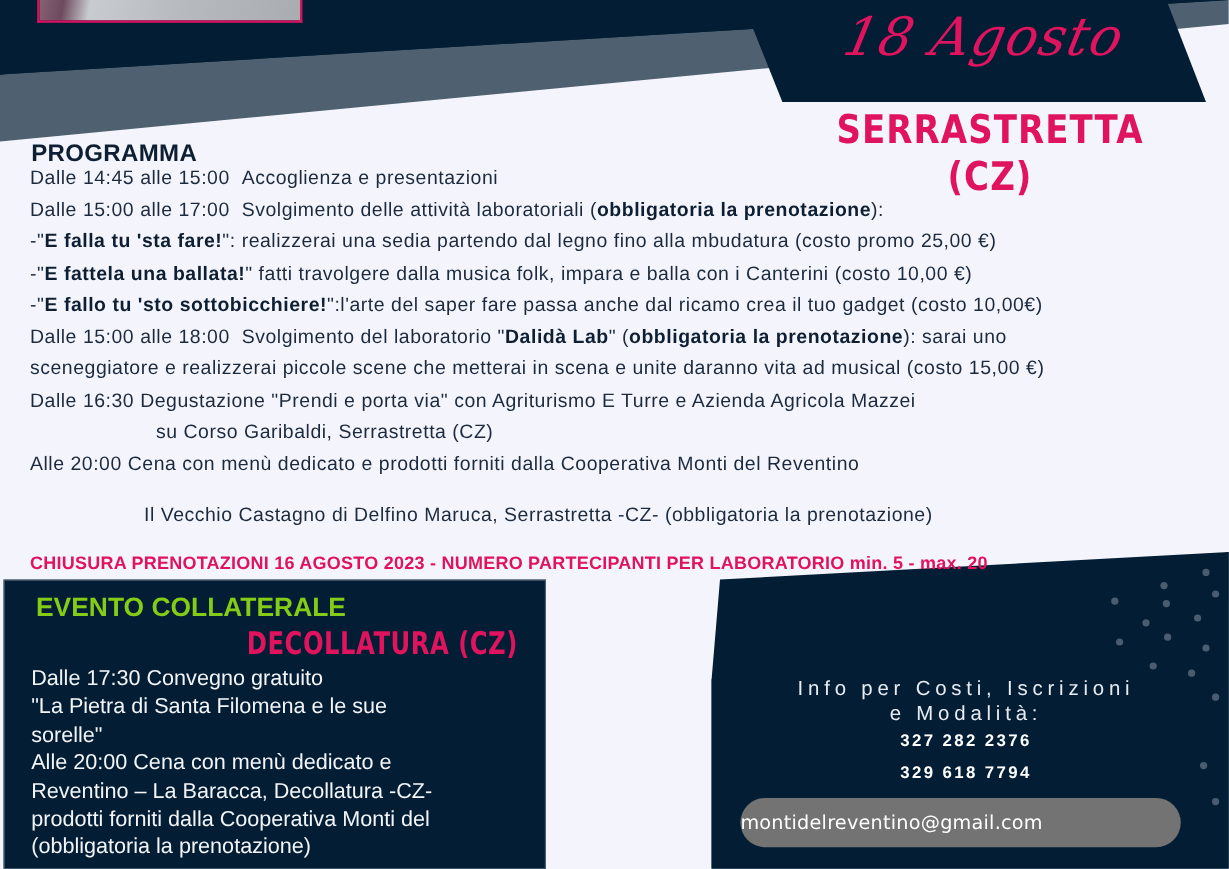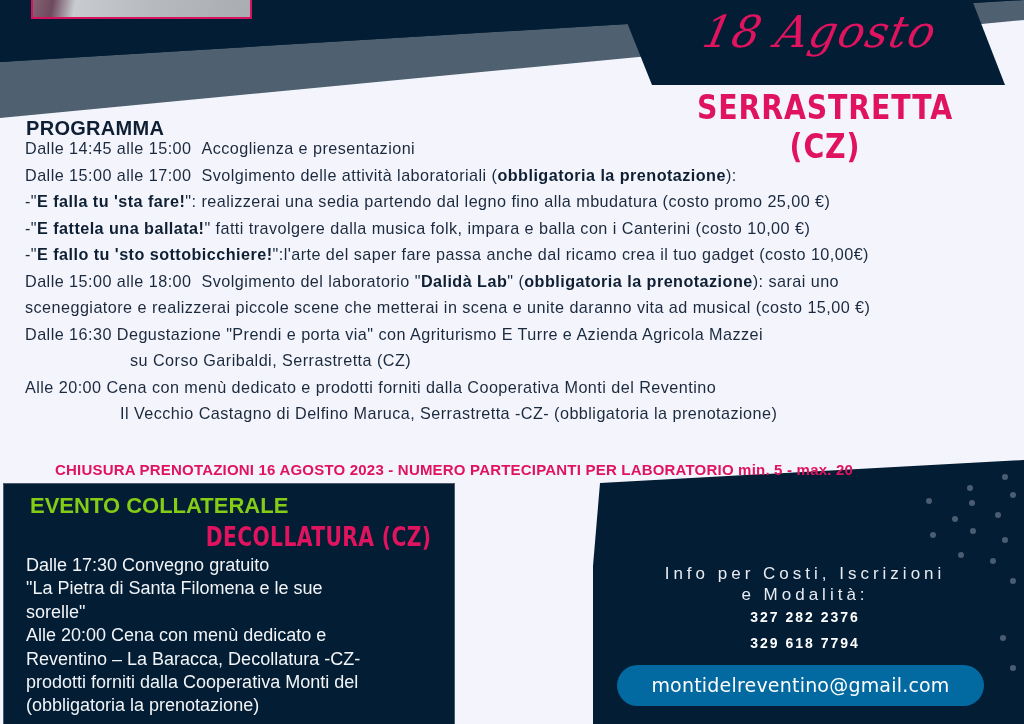--- a/index.html
+++ b/index.html
@@ -11,30 +11,30 @@
   .date-banner { position: absolute; left: 0; top: 0; width: 1024px; height: 90px; }
   .date-text { position: absolute; left: 690px; top: 6px; width: 260px; text-align: center; font-family: "DejaVu Serif", serif;
                font-style: italic; font-size: 44px; color: #e0135e; letter-spacing: 1px; transform: skewX(-12deg); }
   .town { position: absolute; left: 670px; top: 88px; width: 310px; text-align: center; font-family: "DejaVu Sans", sans-serif;
           font-weight: bold; font-size: 33px; color: #e0135e; letter-spacing: 1px; transform: scaleX(0.86); transform-origin: center; }
   .prog-title { position: absolute; left: 26px; top: 117px; font-size: 20px; font-weight: bold; color: #0e1f33; letter-spacing: 0.3px; }
   .prog { position: absolute; left: 25px; top: 135px; width: 990px; font-size: 16.2px; line-height: 26.5px; color: #1b2a3e; letter-spacing: 0.45px; white-space: nowrap; }
   .prog .line { display: block; height: 26.5px; }
   .prog b { font-weight: bold; color: #0e1f33; }
   .indent1 { padding-left: 105px; }
-  .indent2 { padding-left: 95px; }
-  .closing { position: absolute; left: 25px; top: 461px; font-size: 15px; font-weight: bold; color: #e0135e; letter-spacing: 0.2px; white-space: nowrap; margin-left: 30px; }
+  .indent2 { padding-left: 95px; margin-top: 16px; }
+  .closing { position: absolute; left: 25px; top: 461px; font-size: 15px; font-weight: bold; color: #e0135e; letter-spacing: 0.2px; white-space: nowrap; }
   .collateral { position: absolute; left: 3px; top: 483px; width: 452px; height: 245px; background: #031e34; border: 1px solid #4b5b6b; }
   .col-title { position: absolute; left: 26px; top: 9px; color: #84cc16; font-weight: bold; font-size: 22px; }
   .col-town { position: absolute; right: 22px; top: 38px; color: #e0135e; font-family: "DejaVu Sans", sans-serif; font-weight: bold; font-size: 26px; transform: scaleX(0.78); transform-origin: right center; letter-spacing: 0.5px; }
   .col-body { position: absolute; left: 22px; top: 70px; width: 420px; color: #f2f4f8; font-size: 18px; line-height: 23.4px; }
   .info-text { position: absolute; left: 600px; top: 563px; width: 410px; text-align: center; color: #e8ecf2; font-size: 17px; letter-spacing: 4px; line-height: 21px; }
   .phone { position: absolute; left: 600px; width: 410px; text-align: center; color: #ffffff; font-weight: bold; font-size: 14px; letter-spacing: 2px; }
-  .email-btn { position: absolute; left: 617px; top: 665px; width: 367px; height: 41px; border-radius: 21px; background: #0369a1; color: #ffffff;
-               font-size: 19px; text-align: center; line-height: 41px; font-family: "DejaVu Sans", sans-serif; letter-spacing: 0.2px; }
+  .email-btn { position: absolute; left: 617px; top: 665px; width: 367px; height: 41px; border-radius: 21px; background: #737373; color: #ffffff;
+               font-size: 16px; text-align: left; line-height: 41px; font-family: "DejaVu Sans", sans-serif; letter-spacing: 0.2px; }
   .dot { position: absolute; width: 6px; height: 6px; border-radius: 50%; background: #4a5d70; }
 </style>
 </head>
 <body>
 
 <svg class="bg-svg" viewBox="0 0 1024 724">
   <polygon points="0,0 1024,0 1024,20 0,118" fill="#4f6170"></polygon>
   <polygon points="0,0 440,0 0,62" fill="#031e34"></polygon>
   <polygon points="0,0 1024,0 1024,0 0,62" fill="#031e34"></polygon>
   <polygon points="0,0 1024,0 1024,18 0,118" fill="#4f6170" opacity="0"></polygon>

